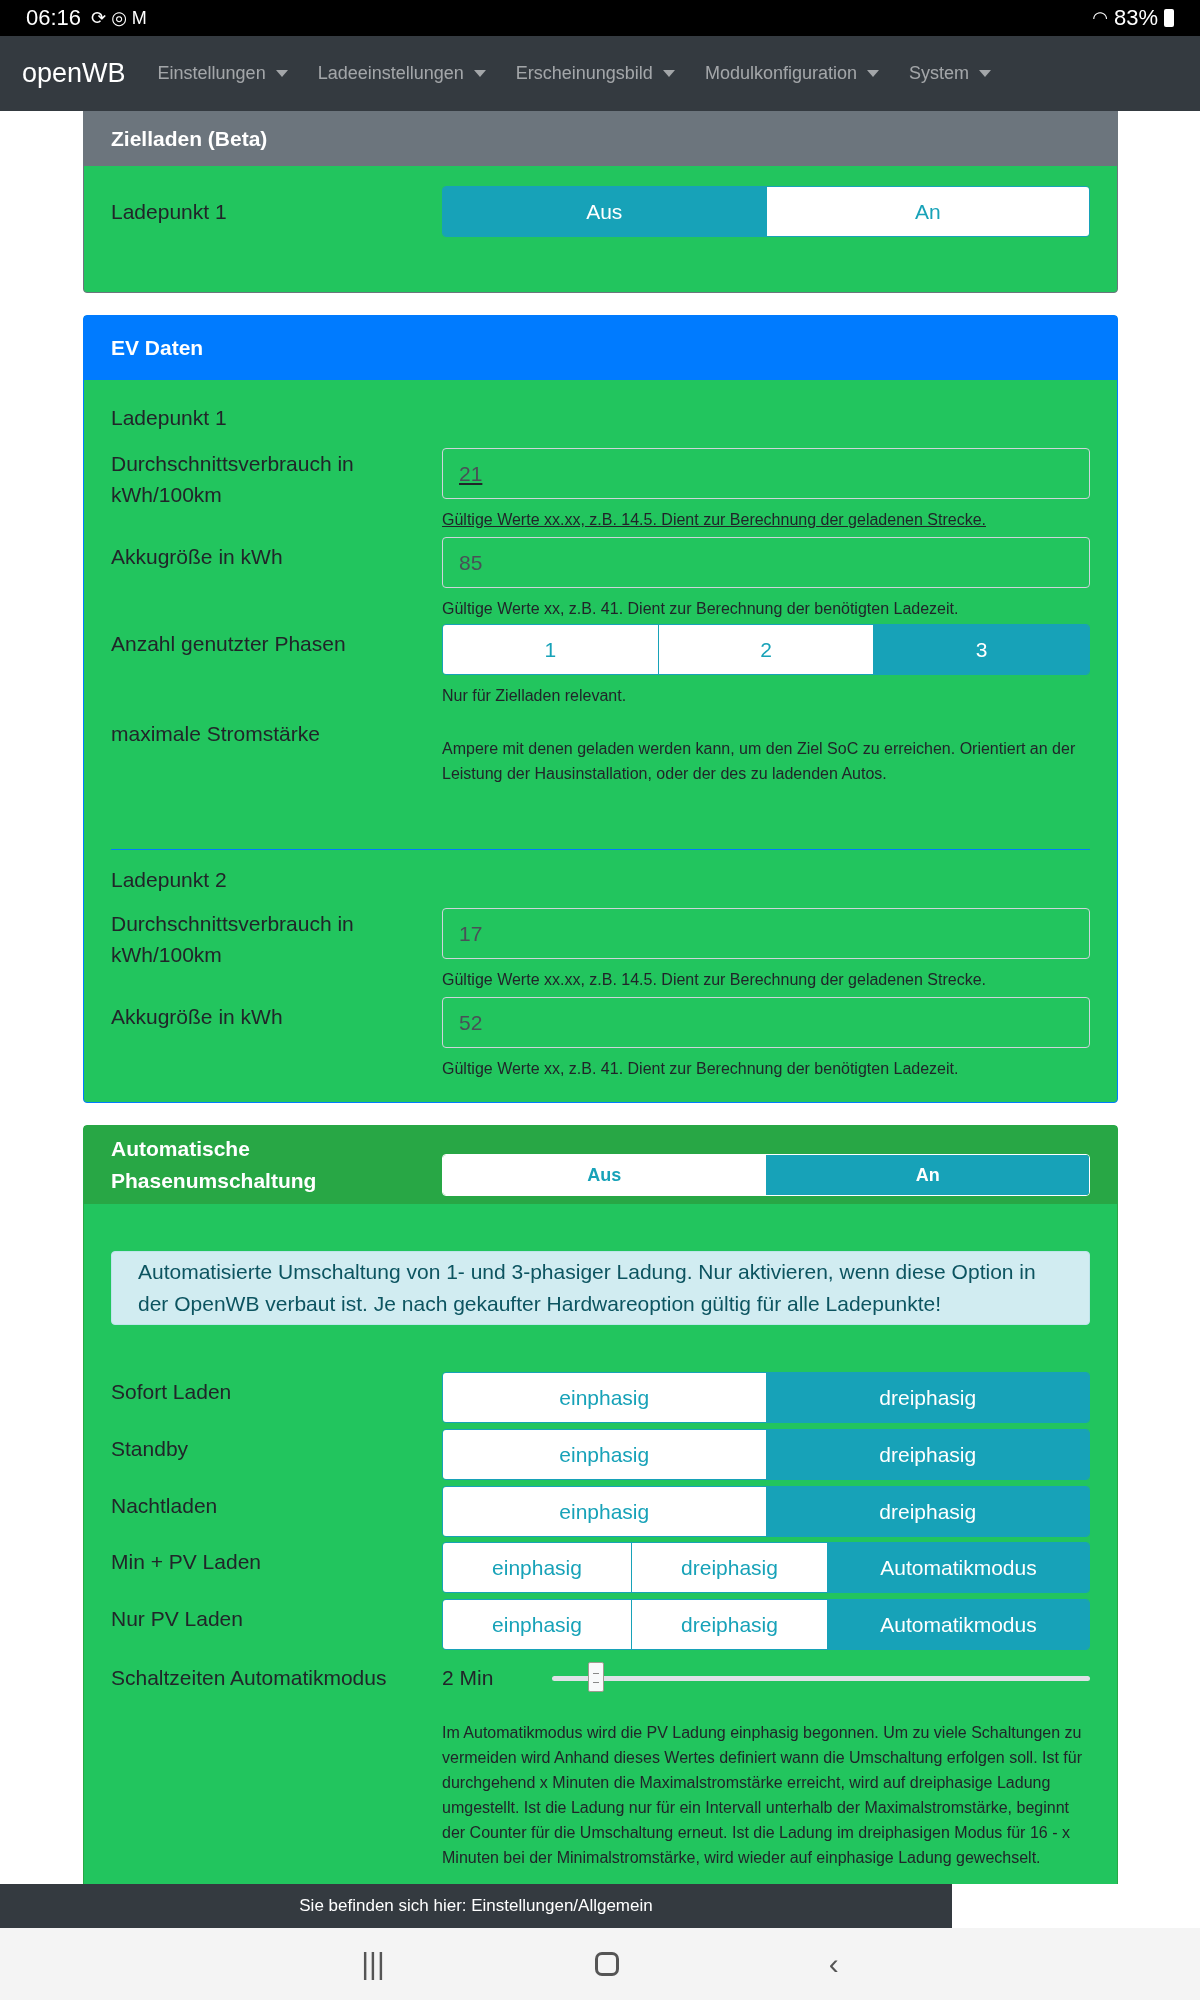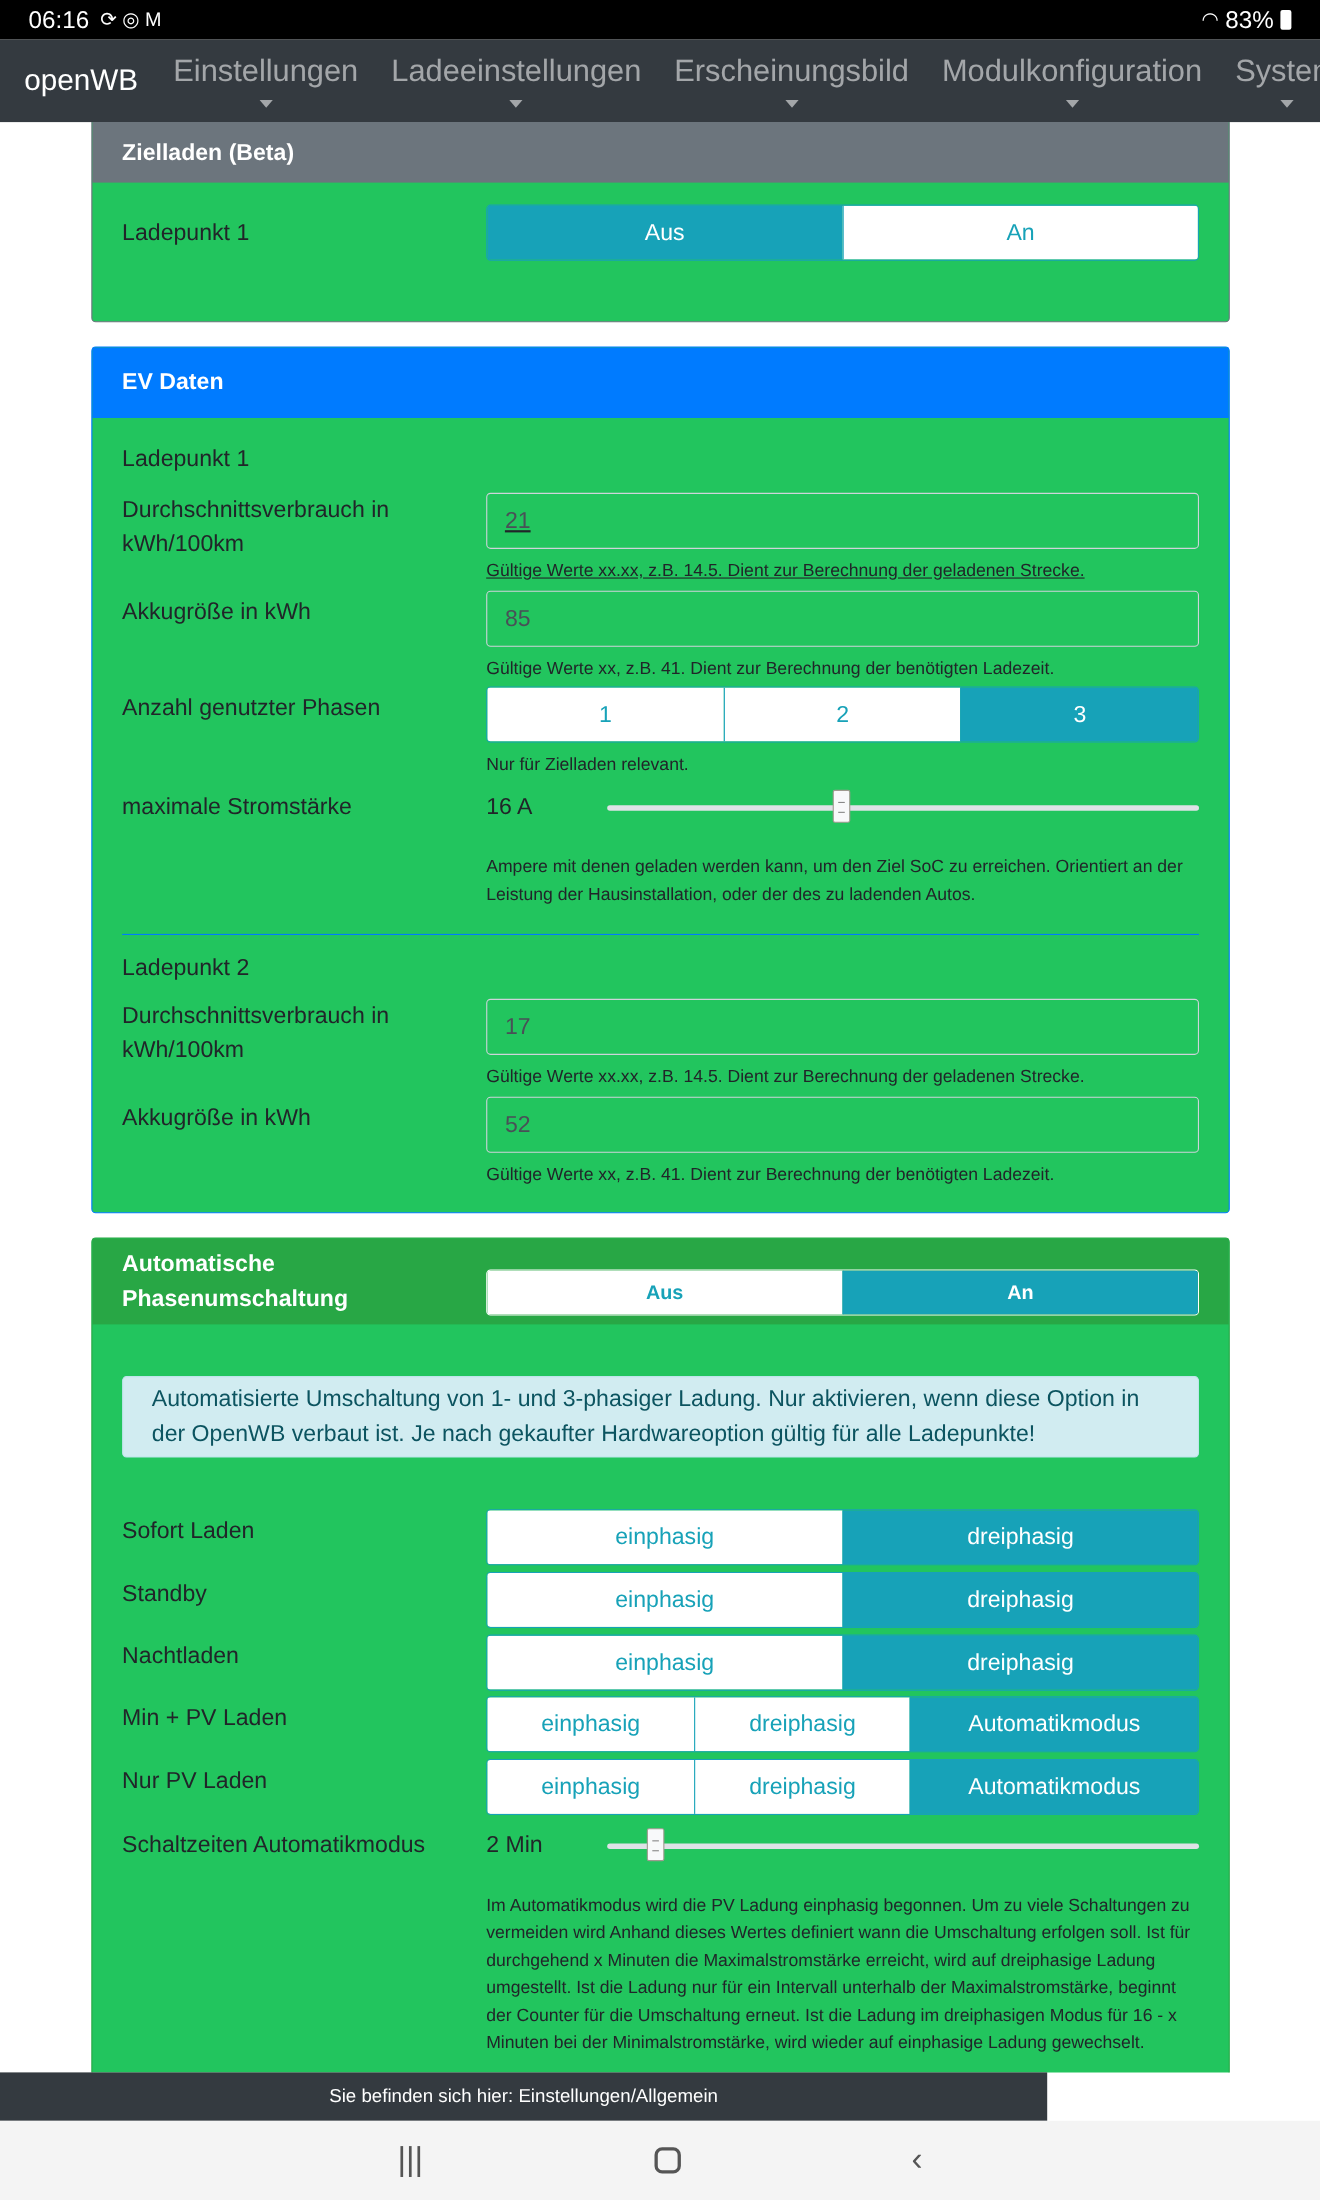--- a/index.html
+++ b/index.html
@@ -5,21 +5,21 @@
   * { box-sizing: border-box; margin: 0; padding: 0; }
   html, body { width: 1200px; height: 2000px; overflow: hidden; background: #ffffff;
     font-family: "Liberation Sans", "DejaVu Sans", sans-serif; color: #212529; }
   .statusbar { position: absolute; top: 0; left: 0; width: 1200px; height: 36px; background: #000;
     color: #fff; font-size: 22px; display: flex; align-items: center; padding: 0 26px; justify-content: space-between; }
   .statusbar .left { display: flex; align-items: center; gap: 10px; }
   .statusbar .right { display: flex; align-items: center; gap: 6px; }
   .navbar { position: absolute; top: 36px; left: 0; width: 1200px; height: 75px; background: #343a40;
     display: flex; align-items: center; padding-left: 22px; }
   .brand { color: #fff; font-size: 27px; margin-right: 32px; }
-  .nav-item { color: rgba(255,255,255,0.55); font-size: 28px; margin-right: 30px; display: flex; align-items: center; gap: 10px; flex-direction: column; }
+  .nav-item { color: rgba(255,255,255,0.55); font-size: 18px; margin-right: 30px; display: flex; align-items: center; gap: 10px; }
   .caret { width: 0; height: 0; border-left: 6px solid transparent; border-right: 6px solid transparent; border-top: 7px solid rgba(255,255,255,0.55); }
   .content { position: absolute; top: 111px; left: 0; width: 1200px; height: 1773px; overflow: hidden; }
   .card { position: absolute; left: 83px; width: 1035px; border: 1px solid; border-radius: 4px; background: #22c55e; }
   .card-header { color: #fff; font-weight: bold; font-size: 21px; padding: 0 27px; display: flex; align-items: center; }
   .row { position: absolute; left: 27px; right: 27px; }
   .label { font-size: 21px; color: #212529; line-height: 31px; }
   .field-col { position: absolute; left: 358px; width: 648px; }
   .input { height: 51px; border: 1px solid #ced4da; border-radius: 4px; padding: 0 16px; font-size: 21px; display: flex; align-items: center; color: #495057; }
   .help { font-size: 16px; color: #212529; margin-top: 8px; line-height: 25px; }
   .btngroup { display: flex; height: 51px; border: 1px solid #17a2b8; border-radius: 4px; overflow: hidden; }
@@ -124,26 +124,20 @@
           <div class="btn">2</div>
           <div class="btn active">3</div>
         </div>
         <div class="help">Nur für Zielladen relevant.</div>
       </div>
     </div>
 
     <div class="row" style="top:398px;">
       <span class="label" style="position:absolute; top:4px;">maximale Stromstärke</span>
       <div class="field-col" style="left:331px;">
-        <div class="slider-wrap">
-          <span class="slider-val">16 A</span>
-          <div class="slider-track">
-            <div class="slider-thumb" style="left:205px;"></div>
-          </div>
-        </div>
         <div class="help" style="margin-top:22px;">Ampere mit denen geladen werden kann, um den Ziel SoC zu erreichen. Orientiert an der Leistung der Hausinstallation, oder der des zu ladenden Autos.</div>
       </div>
     </div>
 
     <div class="divider" style="top:533px;"></div>
 
     <div class="row" style="top:548px;"><span class="label">Ladepunkt 2</span></div>
 
     <div class="row" style="top:592px;">
       <span class="label" style="position:absolute; width:260px;">Durchschnittsverbrauch in kWh/100km</span>

